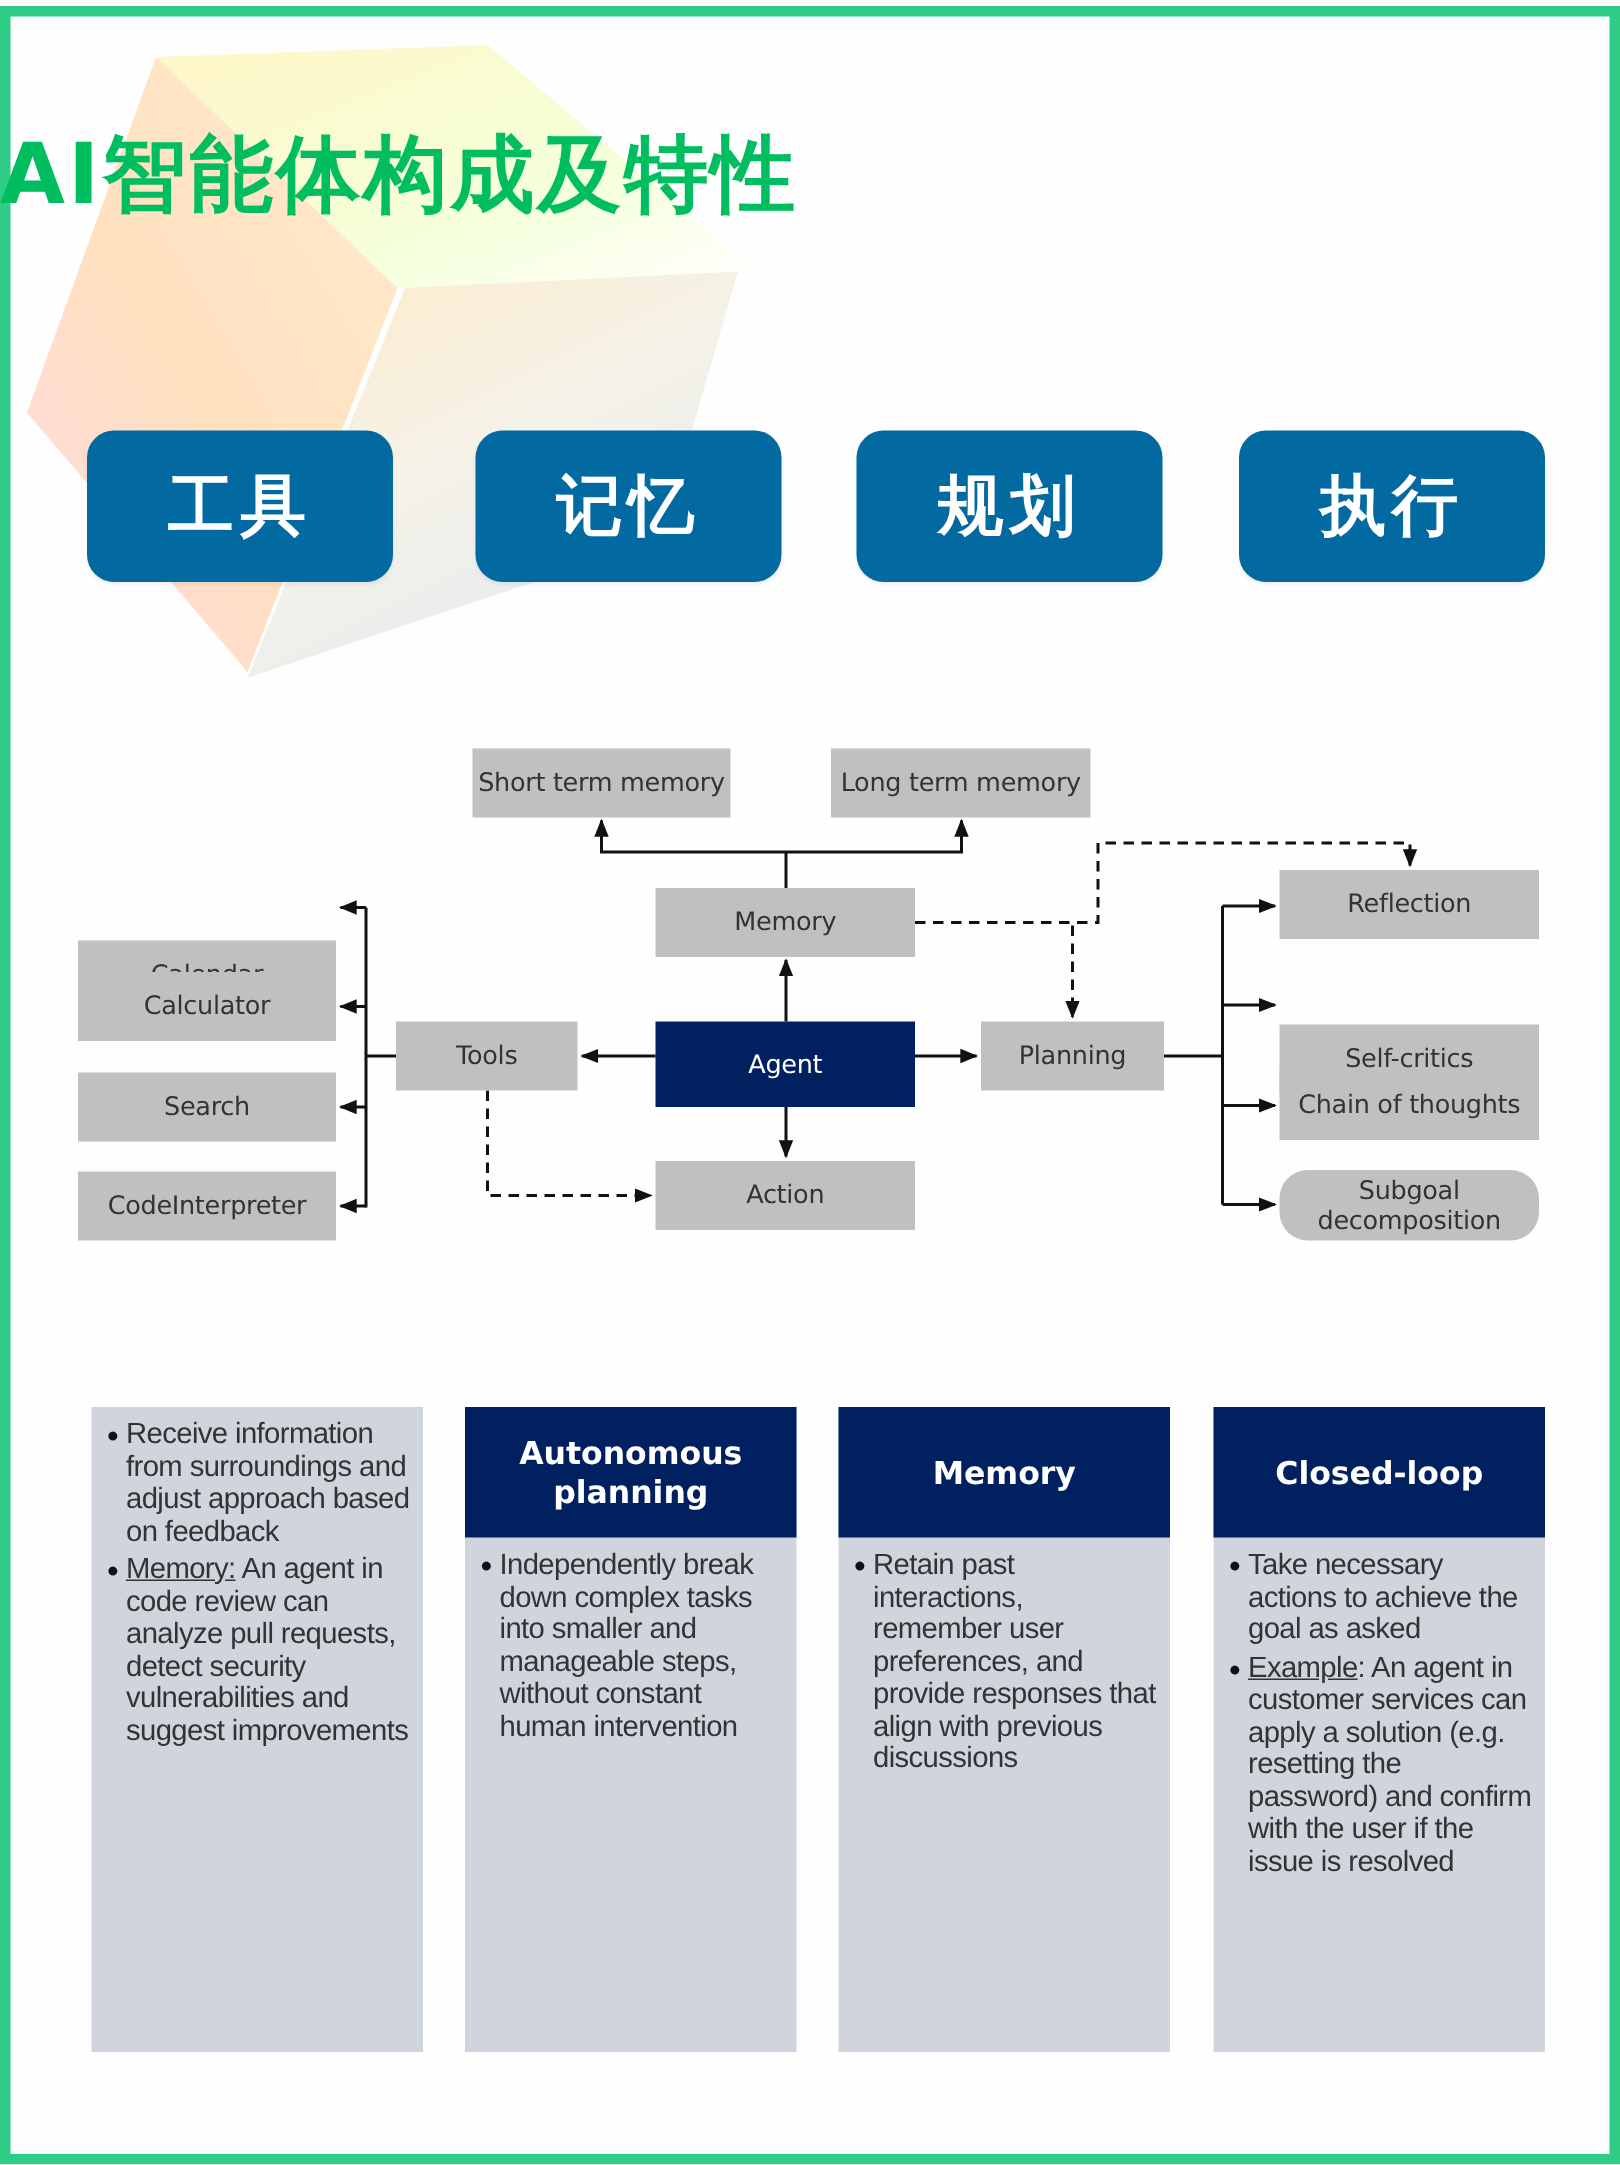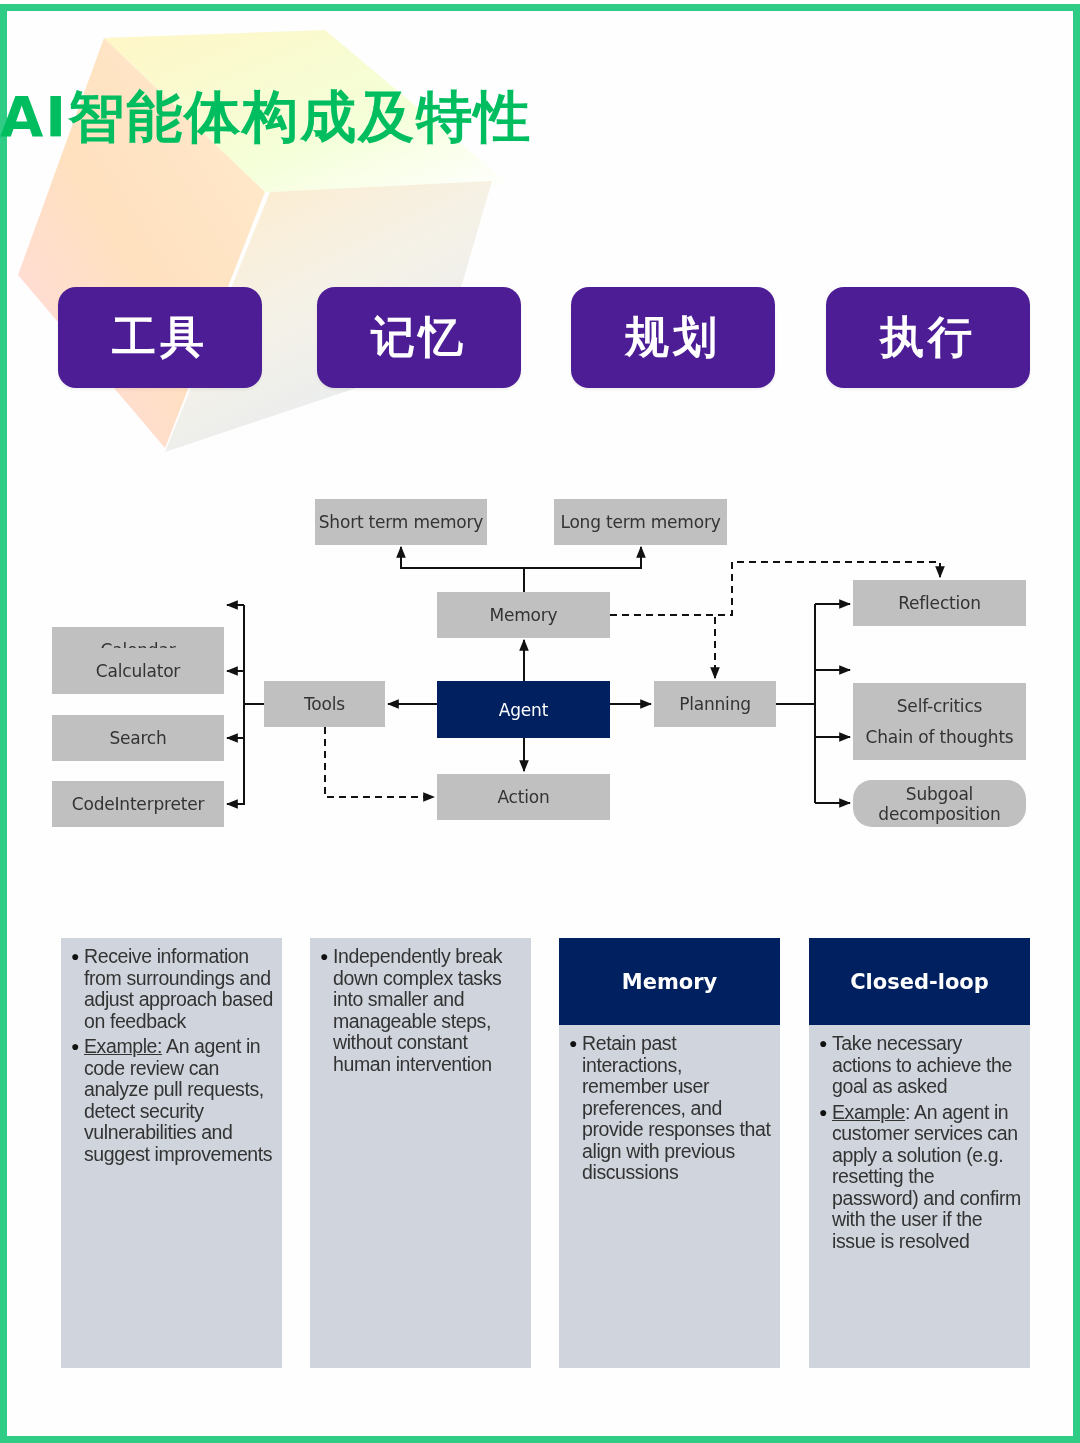--- a/index.html
+++ b/index.html
@@ -14,21 +14,21 @@
     }
     
     .cube { position: absolute; left: 0; top: 0; width: 1080px; height: 470px; pointer-events: none; }
     .title {
       position: absolute; left: 0; width: 929px; top: 62px; 
       color: #00BE60; font-size: 56px; font-weight: bold; letter-spacing: 2px;
       font-family: "DejaVu Sans", sans-serif; line-height: 110px;
     }
     .pill {
       position: absolute; top: 287px; width: 204px; height: 101px;
-      background: #4c1d95; border-radius: 18px; color: #ffffff;
+      background: #0369a1; border-radius: 18px; color: #ffffff;
       display: flex; align-items: center; justify-content: center;
       font-size: 44px; font-weight: bold; letter-spacing: 4px;
       font-family: "DejaVu Sans", sans-serif;
       box-shadow: 0 2px 3px rgba(0,0,0,0.06);
     }
     .dbox {
       position: absolute; background: #C0C0C0; color: #333333;
       display: flex; align-items: center; justify-content: center; text-align: center;
       font-size: 17px; line-height: 20px; font-family: "DejaVu Sans", sans-serif;
       font-weight: normal; letter-spacing: -0.2px;
@@ -144,26 +144,27 @@
 <div class="dbox" style="left:853px;top:780px;width:173px;height:47px;padding:0 20px;box-sizing:border-box;border-radius:19px;">Subgoal decomposition</div>
 
 <div class="card" style="left:61px;">
   <div class="card-body">
     <div class="bullet">
       <span class="dot">●</span>
       <span class="txt">Receive information from surroundings and adjust approach based on feedback</span>
     </div>
     <div class="bullet">
       <span class="dot">●</span>
-      <span class="txt"><span class="u">Example:</span><span> An agent in code review can analyze pull requests, detect security vulnerabilities and suggest improvements</span></span>
+      <span class="txt"><span class="u">Memory:</span><span> An agent in code review can analyze pull requests, detect security vulnerabilities and suggest improvements</span></span>
     </div>
   </div>
 </div>
 
 <div class="card" style="left:310px;">
+  <div class="card-head">Autonomous planning</div>
   <div class="card-body">
     <div class="bullet">
       <span class="dot">●</span>
       <span class="txt">Independently break down complex tasks into smaller and manageable steps, without constant human intervention</span>
     </div>
   </div>
 </div>
 
 <div class="card" style="left:559px;">
   <div class="card-head">Memory</div>

